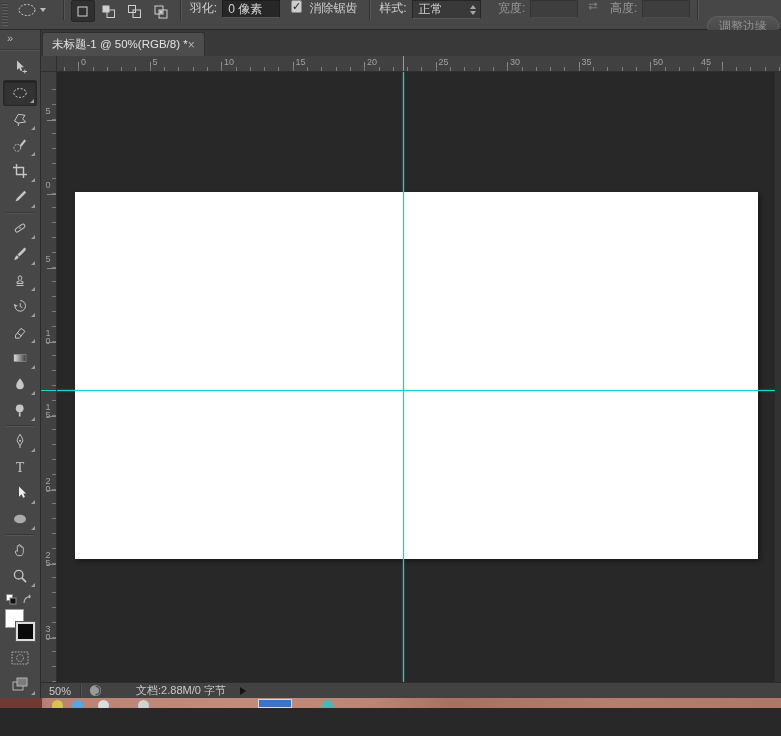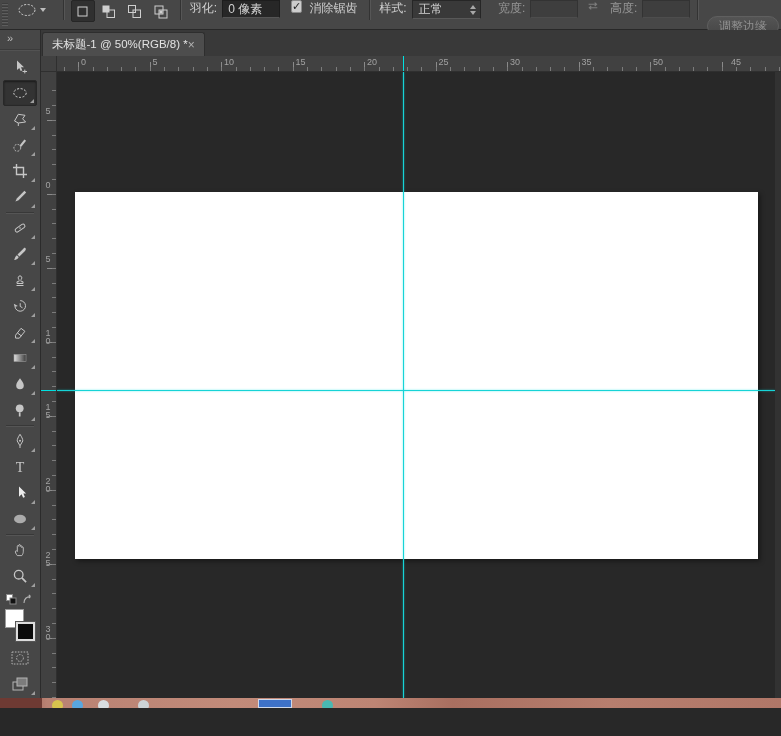--- a/index.html
+++ b/index.html
@@ -363,21 +363,21 @@
             <span class="hlabel" style="left: 310px;">20</span>
             <div class="htick" style="left: 307px;"></div>
             <span class="hlabel" style="left: 381.5px;">25</span>
             <div class="htick" style="left: 378.5px;"></div>
             <span class="hlabel" style="left: 453px;">30</span>
             <div class="htick" style="left: 450px;"></div>
             <span class="hlabel" style="left: 524.5px;">35</span>
             <div class="htick" style="left: 521.5px;"></div>
             <span class="hlabel" style="left: 596px;">50</span>
             <div class="htick" style="left: 593px;"></div>
-            <span class="hlabel" style="left: 674px;">45</span>
+            <span class="hlabel" style="left: 644px;">45</span>
             <div class="htick" style="left: 664.5px;"></div>
           </div>
       </div>
 
       <div class="canvasrow">
         <div class="vruler" id="vruler">
           <div class="vguide-mark" style="top:318px"></div>
         <span class="vlabel" style="top: 34px;">5</span>
             <div class="vtick" style="top: 48px;"></div>
             <span class="vlabel" style="top: 108px;">0</span>
@@ -395,20 +395,30 @@
             <span class="vlabel" style="top: 552px;">30</span>
             <div class="vtick" style="top: 566px;"></div>
           </div>
         <div class="viewport">
           <div class="canvas"></div>
           <div class="guide-v" style="left:346px"></div>
           <div class="guide-h" style="top:318px"></div>
         </div>
       </div>
 
+      <div class="statusbar">
+        <span class="zoom-box">50%</span>
+        <span class="sb-sep"></span>
+        <svg width="13" height="13" viewBox="0 0 13 13">
+          <circle cx="6.5" cy="6.5" r="5.6" fill="#9a9a9a"></circle>
+          <path d="M6.5 2.2a4.3 4.3 0 0 1 4.3 4.3 4.3 4.3 0 0 1-4.3 4.3" fill="none" stroke="#4c4c4c" stroke-width="1.6"></path>
+        </svg>
+        <span class="doc-info">文档:2.88M/0 字节</span>
+        <span class="sb-arrow"></span>
+      </div>
     </div>
   </div>
 
   <div class="sliver">
     <div style="position:absolute;left:0;top:0;width:42px;height:10px;background:#6e3a33;"></div>
     <div class="blob" style="left:52px;background:#d8c44e;"></div>
     <div class="blob" style="left:72px;background:#58a7e0;"></div>
     <div class="blob" style="left:98px;background:#d8dde0;"></div>
     <div class="blob" style="left:138px;background:#cdd3d6;"></div>
     <div style="position:absolute;left:258px;top:1px;width:34px;height:9px;background:#3e72c8;border:1px solid #cfd9ea;"></div>

